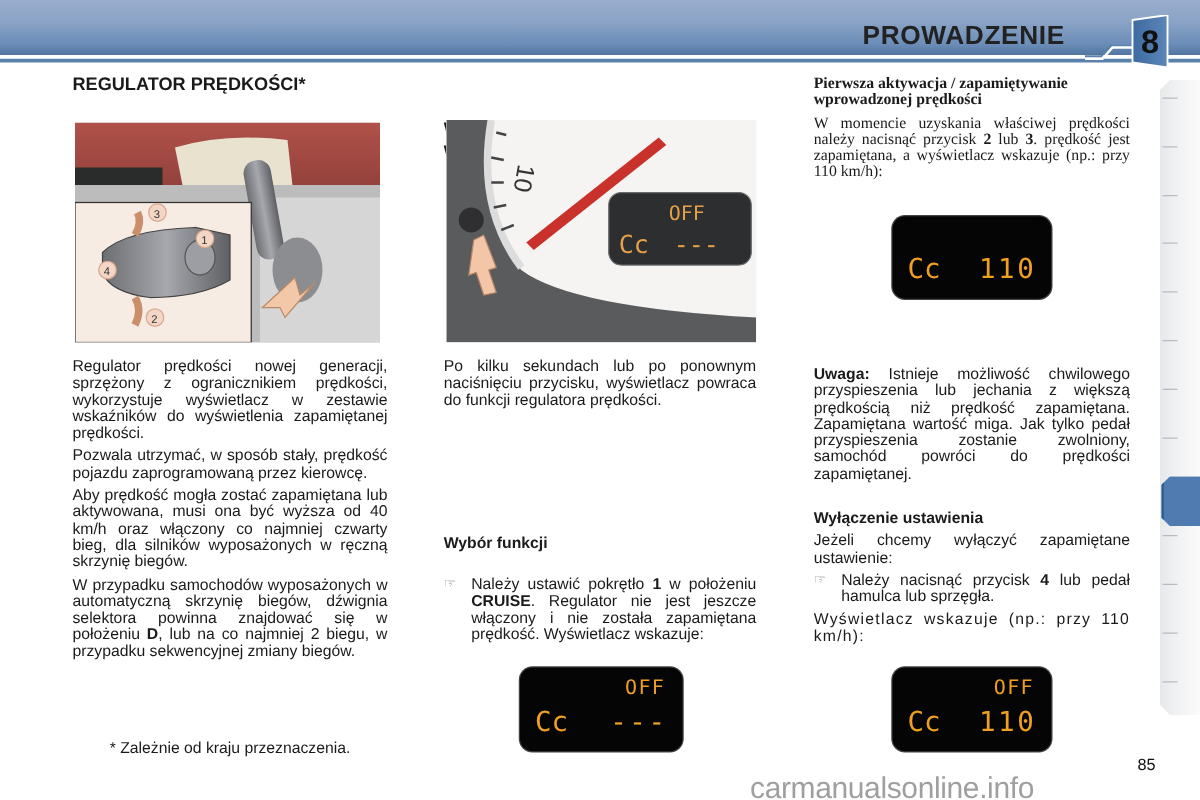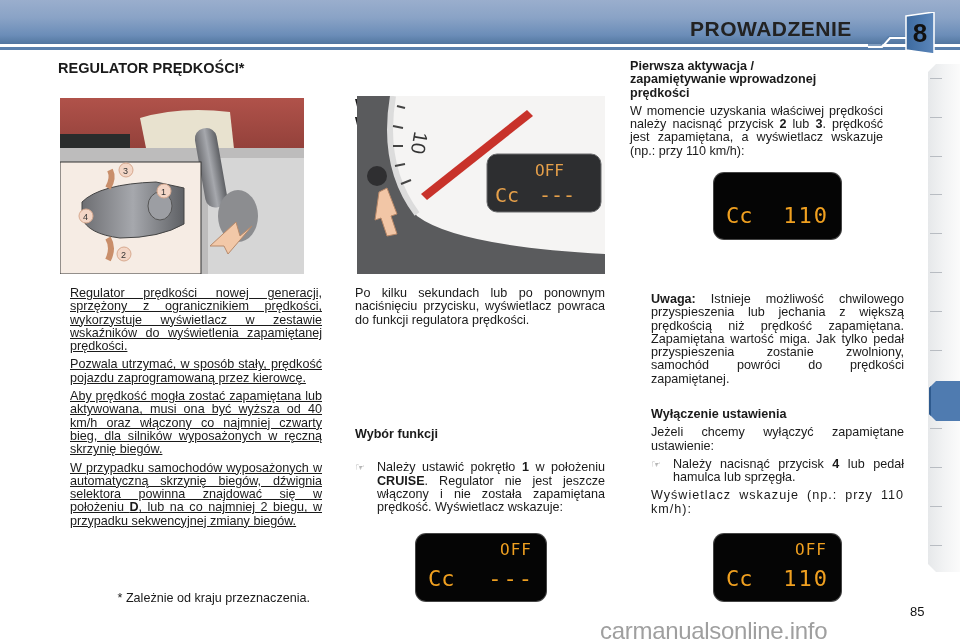--- a/index.html
+++ b/index.html
@@ -38,21 +38,21 @@
     position: absolute; left: 929px; top: 381px; width: 31px; height: 40px; background: #4f7bb0;
     clip-path: polygon(0 7px, 7px 0, 100% 0, 100% 100%, 7px 100%, 0 calc(100% - 7px));
     border-left: 2px solid #2e5a8e;
   }
 
   
   .col { position: absolute; font-size: 12.6px; line-height: 13.3px; }
   .col p { text-align: justify; margin-bottom: 5px; }
   .col1 { left: 58px; top: 60px; width: 252px; }
   .col2 { left: 355px; top: 60px; width: 250px; margin-top: 36px; }
-  .col3 { left: 630px; top: 60px; width: 253px; }
+  .col3 { left: 651px; top: 60px; width: 253px; font-family: Liberation Serif, serif; }
 
   .h-main { font-size: 14.5px; font-weight: bold; line-height: 16px; }
   .h-sub { font-size: 12.6px; font-weight: bold; line-height: 13.3px; }
 
   .bullet { position: relative; padding-left: 22px; text-align: justify; margin-bottom: 5px; }
   .bullet .bicon { position: absolute; left: 0; top: 0; font-size: 11px; color: #777; }
 
   
   .photo { position: absolute; overflow: hidden; }
   .photo-lever { left: 60px; top: 98px; width: 244px; height: 176px; background: #d7d3d0; }
@@ -152,28 +152,28 @@
     <text x="63" y="76" font-size="9" fill="#333" font-family="Liberation Sans, sans-serif">3</text>
     <circle cx="104" cy="93" r="7" fill="#f3d6c6" stroke="#d7a98f"></circle>
     <text x="101" y="97" font-size="9" fill="#333" font-family="Liberation Sans, sans-serif">1</text>
     <circle cx="26" cy="118" r="7" fill="#f3d6c6" stroke="#d7a98f"></circle>
     <text x="23" y="122" font-size="9" fill="#333" font-family="Liberation Sans, sans-serif">4</text>
     <circle cx="64" cy="156" r="7" fill="#f3d6c6" stroke="#d7a98f"></circle>
     <text x="61" y="160" font-size="9" fill="#333" font-family="Liberation Sans, sans-serif">2</text>
   </svg>
 </div>
 
-<div class="col" style="left:70px; top:287px; width:252px;text-decoration:underline;">
+<div class="col" style="left:58px; top:287px; width:252px;">
   <p>Regulator prędkości nowej generacji, sprzężony z ogranicznikiem prędkości, wykorzystuje wyświetlacz w zestawie wskaźników do wyświetlenia zapamiętanej prędkości.</p>
   <p>Pozwala utrzymać, w sposób stały, prędkość pojazdu zaprogramowaną przez kierowcę.</p>
   <p>Aby prędkość mogła zostać zapamiętana lub aktywowana, musi ona być wyższa od 40 km/h oraz włączony co najmniej czwarty bieg, dla silników wyposażonych w ręczną skrzynię biegów.</p>
   <p><span>W przypadku samochodów wyposażonych w automatyczną skrzynię biegów, dźwignia selektora powinna znajdować się w położeniu </span><b>D</b><span>, lub na co najmniej 2 biegu, w przypadku sekwencyjnej zmiany biegów.</span></p>
 </div>
 <div class="col" style="left:58px; top:592px; width:252px;">
-  <p style="text-align:right">* Zależnie od kraju przeznaczenia.</p>
+  <p style="text-align:center">* Zależnie od kraju przeznaczenia.</p>
 </div>
 
 <div class="col col2">
   <div class="h-main" style="width:220px">Wyświetlanie w zestawie wskaźników</div>
 </div>
 
 <div class="photo photo-gauge">
   <svg width="248" height="178" viewBox="0 0 248 178">
     <rect width="248" height="178" fill="#f5f4f3"></rect>
     <path d="M0 0 L36 0 Q22 70 60 120 Q100 150 248 158 L248 178 L0 178 Z" fill="#5a5b5d"></path>

